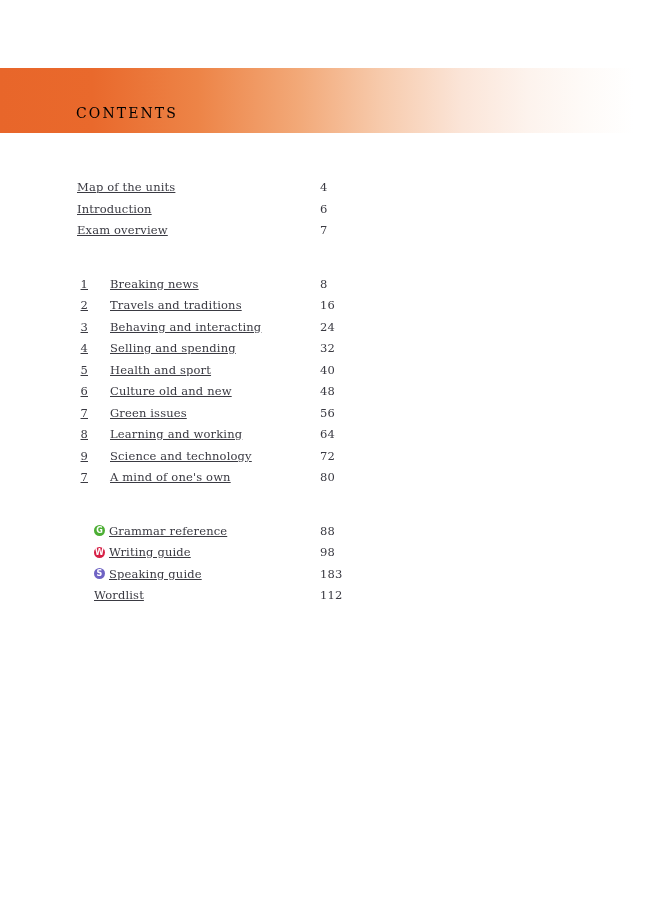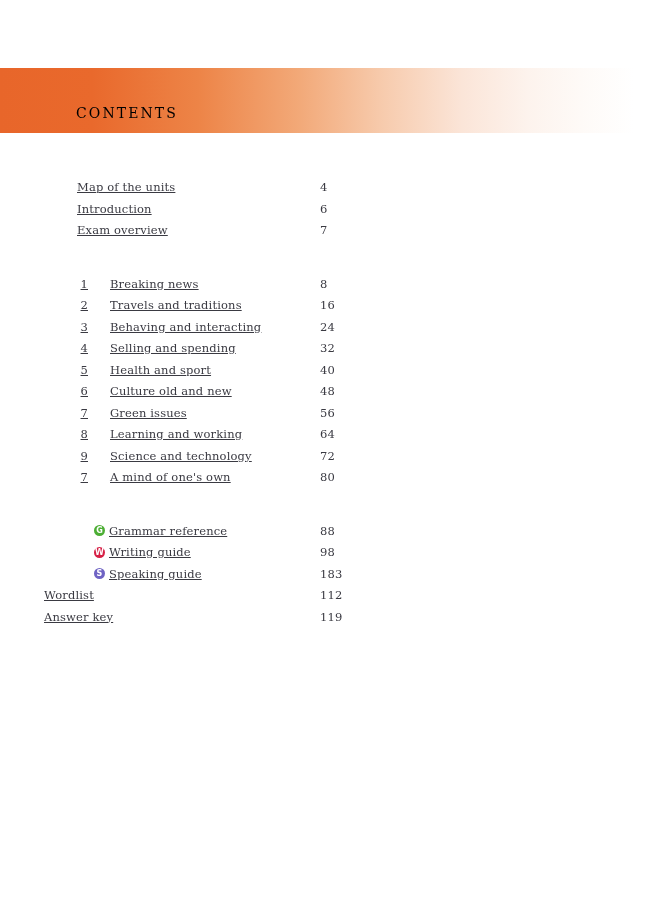--- a/index.html
+++ b/index.html
@@ -80,21 +80,21 @@
     text-align: right;
     padding-right: 0;
     flex: 0 0 88px;
   }
   .row-unit .label {
     margin-left: 22px;
   }
 
   
   .row-back .label-wrap {
-    margin-left: 44px;
+    margin-left: 94px;
     display: flex;
     align-items: center;
   }
   .row-back .label-wrap.has-icon {
     margin-left: 94px;
   }
 
   .page {
     position: absolute;
     left: 320px;
@@ -242,22 +242,15 @@
         </div>
         <div class="page">183</div>
       </div>
       <div class="row row-back">
         <div class="label-wrap">
           <span style="display: inline-block; width: 0px;"></span>
           <span class="label">Wordlist</span>
         </div>
         <div class="page">112</div>
       </div>
-      <div class="row row-back">
-        <div class="label-wrap">
-          <span style="display: inline-block; width: 0px;"></span>
-          <span class="label">Answer key</span>
-        </div>
-        <div class="page">119</div>
-      </div>
     </div>
 
 </div>
 
 </body></html>

